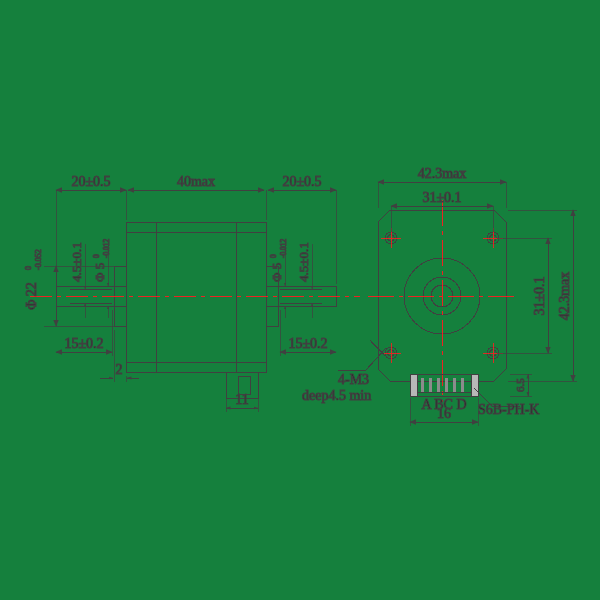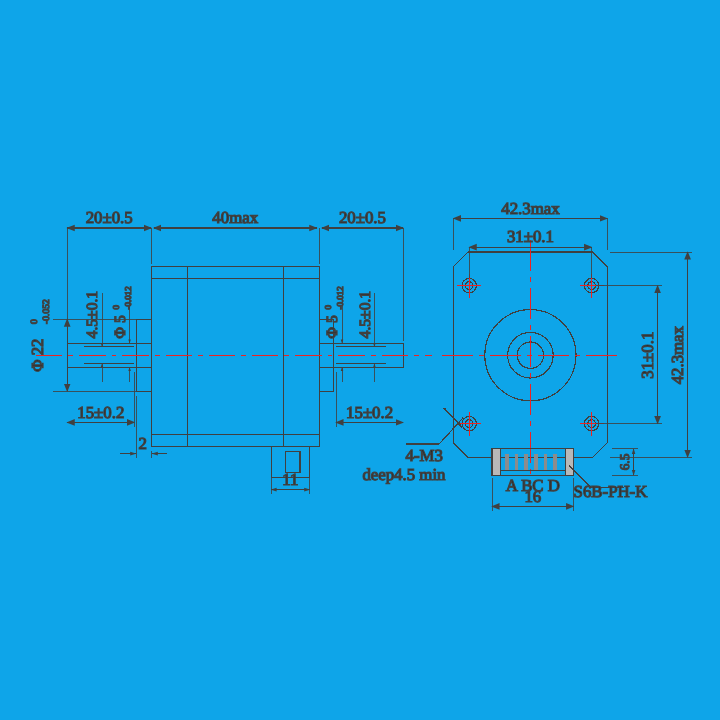--- a/index.html
+++ b/index.html
@@ -1,18 +1,18 @@
 <!DOCTYPE html>
 <html><head>
 <meta charset="utf-8">
 <style>
   html,body{margin:0;padding:0;background:#ffffff;}
   body{width:600px;height:600px;overflow:hidden;
        font-family:"Liberation Serif", serif;}
-  #stage{position:relative;width:600px;height:600px;background:#0ea5e9;}
+  #stage{position:relative;width:600px;height:600px;background:#15803d;}
   svg{display:block;}
   text{font-family:"Liberation Serif", serif; fill:#1a1a1a;}
 </style>
 </head>
 <body>
 
 <div id="stage">
 <svg width="600" height="600" viewBox="0 0 600 600">
 
   <defs>

